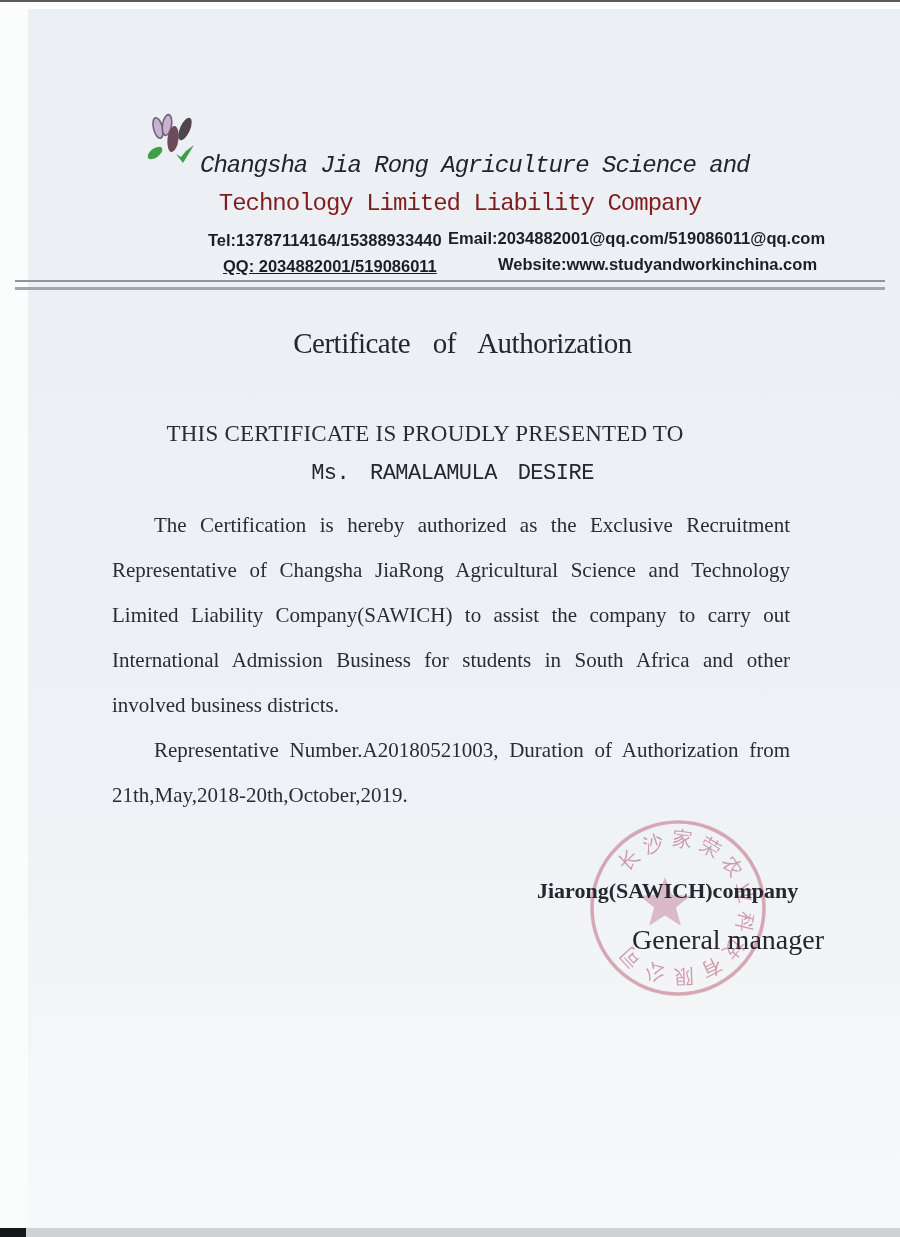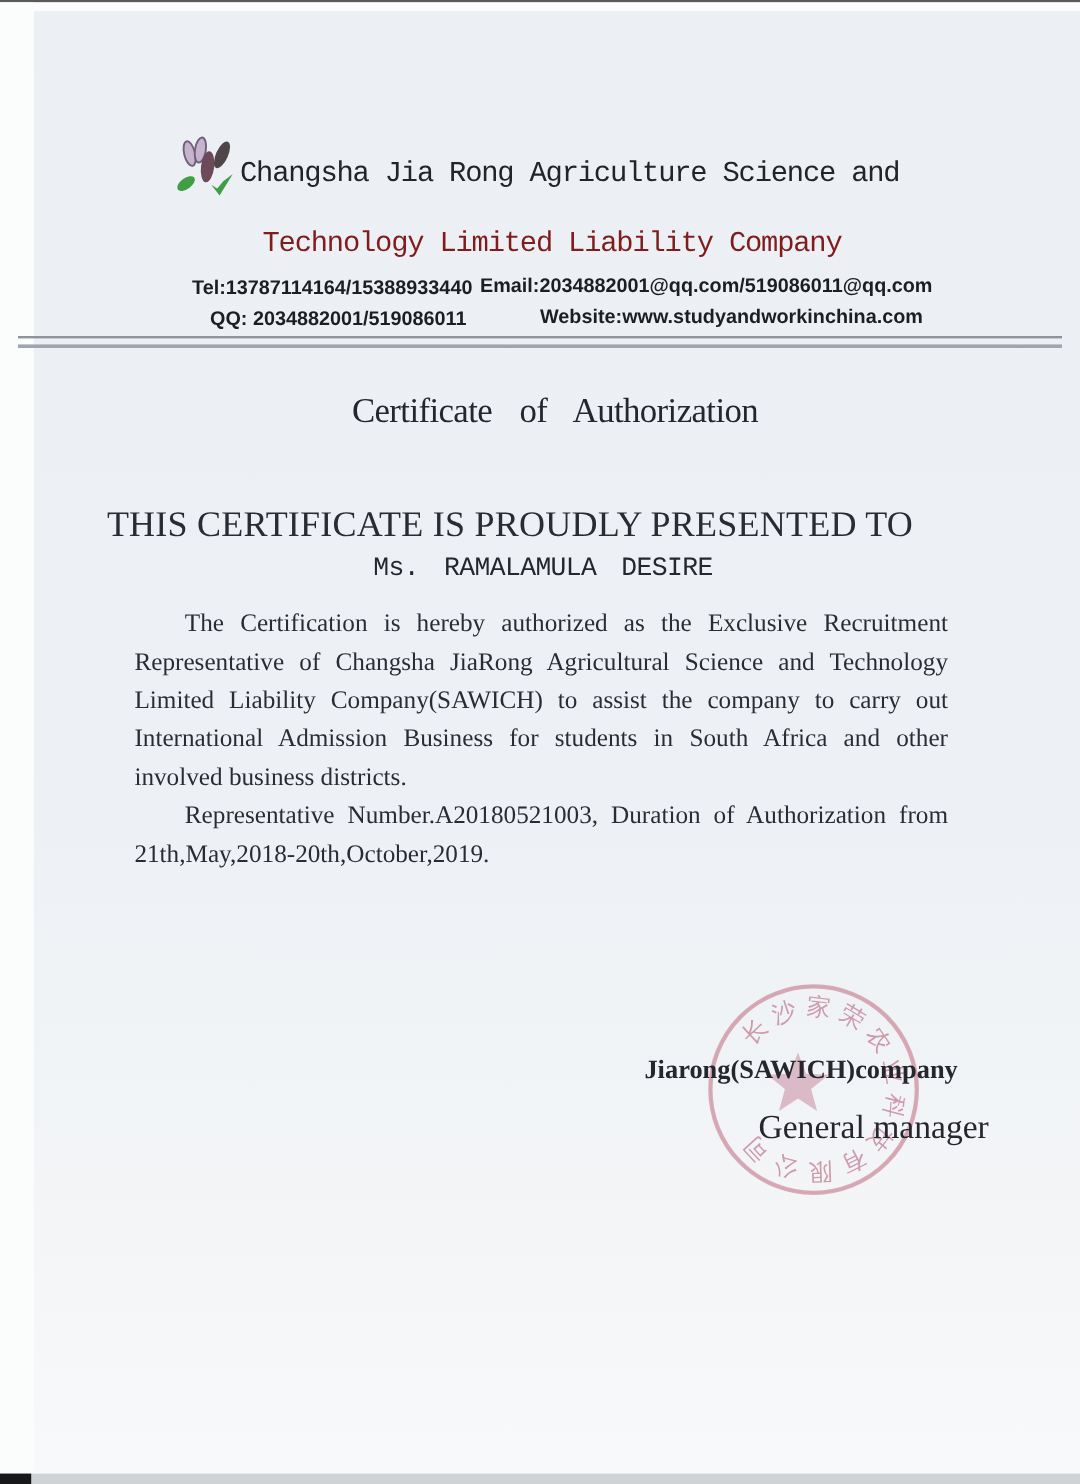--- a/index.html
+++ b/index.html
@@ -16,59 +16,59 @@
   .edge-bottom-band{position:absolute;left:0;top:1228px;width:900px;height:9px;background:#cfd3d6;}
   .edge-bottom-black{position:absolute;left:0;top:1228px;width:26px;height:9px;background:#17181a;}
   
   .paper{
     position:absolute;left:28px;top:9px;width:872px;height:1219px;
     background:linear-gradient(180deg,#ecf0f4 0%,#edf1f5 55%,#f3f5f7 82%,#f8f9fa 100%);
   }
   
   .logo{position:absolute;left:145px;top:112px;width:56px;height:60px;}
   .company-line1{
-    position:absolute;left:200px;top:132px;width:560px;
+    position:absolute;left:200px;top:152px;width:560px;
     font-family:"Liberation Mono", monospace;font-size:24px;letter-spacing:-1px;
-    color:#23232a;white-space:nowrap;
+    color:#23232a;white-space:nowrap;font-style:italic;
   }
   .company-line2{
     position:absolute;left:200px;top:190px;width:520px;text-align:center;
     font-family:"Liberation Mono", monospace;font-size:24px;letter-spacing:-1px;
     color:#7f1d1d;white-space:nowrap;
   }
   .contact{
     position:absolute;font-family:"Liberation Sans", sans-serif;font-weight:bold;
-    font-size:16.5px;color:#1d1e22;white-space:nowrap;
+    font-size:16.5px;color:#1d1e22;white-space:nowrap;margin-left:48px;
   }
   .c-tel{left:160px;top:231px;}
   .c-email{left:400px;top:229px;}
-  .c-qq{left:175px;top:257px;}
+  .c-qq{left:175px;top:257px;text-decoration:underline;}
   .c-web{left:450px;top:255px;}
   .double-rule{
     position:absolute;left:15px;top:280px;width:870px;height:5px;
     border-top:2px solid #8f949b;border-bottom:3px solid #a2a6ac;
   }
   
   .cert-title{
     position:absolute;left:0;top:327px;width:925px;text-align:center;
     font-size:29px;color:#26262e;word-spacing:16px;letter-spacing:-0.5px;
   }
   .presented{
     position:absolute;left:0;top:421px;width:850px;text-align:center;
-    font-size:30px;color:#2b2b33;letter-spacing:0.2px;
+    font-size:23px;color:#2b2b33;letter-spacing:0.2px;
   }
   .recipient{
     position:absolute;left:0;top:461px;width:905px;text-align:center;
     font-family:"Liberation Mono", monospace;font-size:22px;color:#26262e;
     letter-spacing:-0.5px;word-spacing:8px;
   }
   
   .body-text{
     position:absolute;left:112px;top:503px;width:678px;
-    font-size:21px;line-height:32px;color:#2b2b33;text-align:justify;
+    font-size:21px;line-height:45px;color:#2b2b33;text-align:justify;
   }
   .body-text p{margin:0;text-indent:42px;}
   
   .sig-company{position:absolute;left:537px;top:878px;font-size:22px;color:#26262e;z-index:3;white-space:nowrap;font-weight:bold;}
   .sig-role{position:absolute;left:632px;top:924px;font-size:28px;color:#26262e;z-index:3;white-space:nowrap;}
   
   .stamp{position:absolute;left:573px;top:803px;width:214px;height:214px;z-index:1;}
 </style>
 </head>
 <body>

